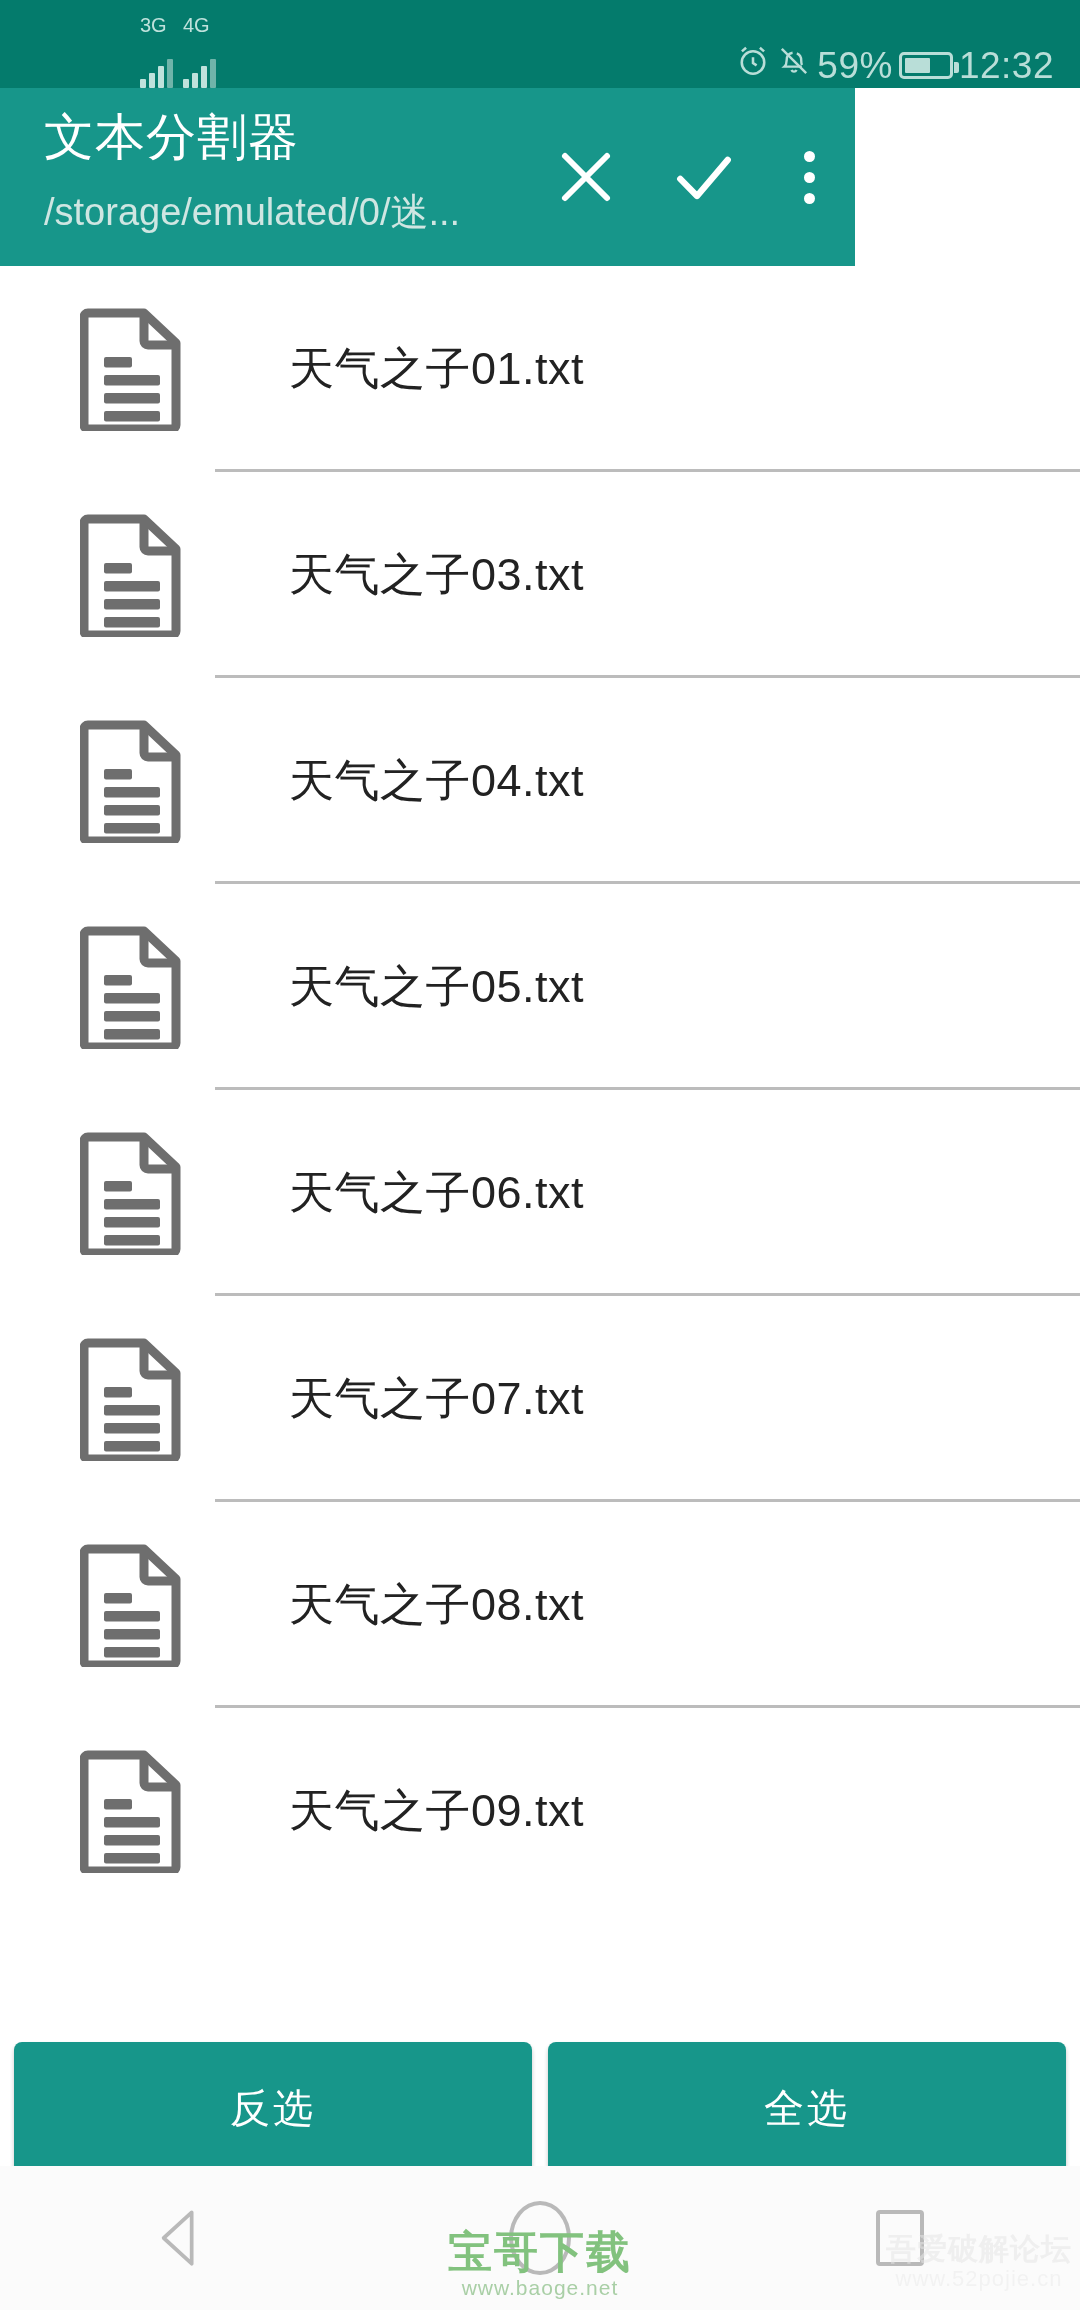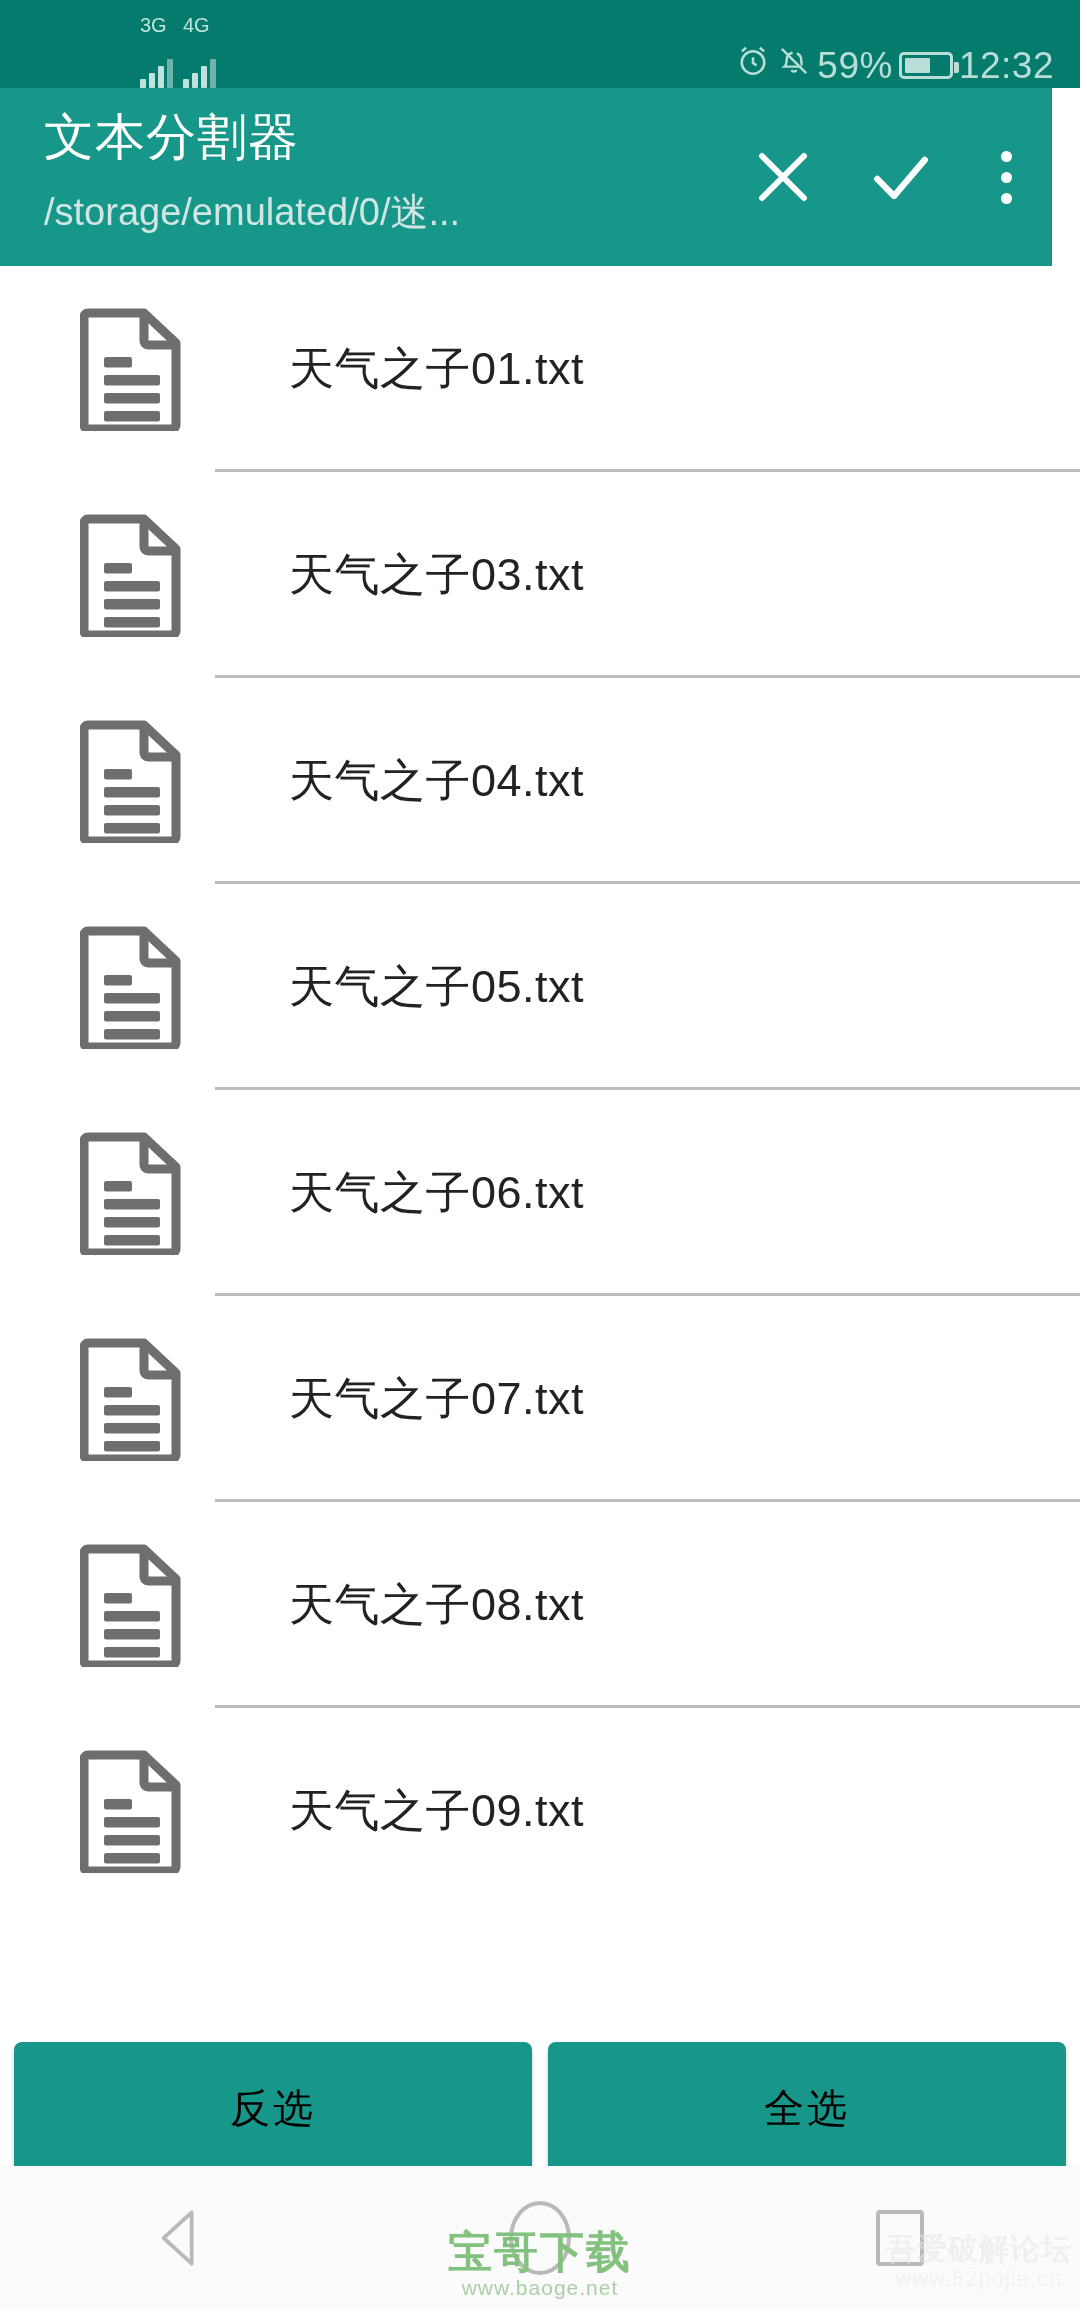--- a/index.html
+++ b/index.html
@@ -38,21 +38,21 @@
     position:relative; display:flex; align-items:center; padding:3px;
   }
   .battery::after {
     content:""; position:absolute; right:-9px; top:7px;
     width:5px; height:11px; background:#b9ded8; border-radius:0 2px 2px 0;
   }
   .battery .fill { height:100%; width:60%; background:#b9ded8; border-radius:1px; }
 
   
   .toolbar {
-    position:absolute; top:88px; left:0; width:1052px; height:178px;
+    position:absolute; top:88px; left:0; width:855px; height:178px;
     background:#17968A;
   }
   .tb-texts { position:absolute; left:44px; top:18px; }
   .tb-title {
     color:#ffffff; font-size:50px; line-height:62px; font-weight:400;
     letter-spacing:1px;
   }
   .tb-sub {
     color:#cfe6e2; font-size:38px; line-height:48px; margin-top:20px;
     white-space:nowrap;
@@ -87,21 +87,21 @@
   
   .btnbar {
     position:absolute; left:0; bottom:144px; width:1080px; height:116px;
     background:#ffffff;
     display:flex; align-items:center; justify-content:space-between;
     padding:0 14px;
   }
   .action-btn {
     width:518px; height:132px; background:#17968A; border-radius:8px;
     display:flex; align-items:center; justify-content:center;
-    color:#000000; font-size:40px; letter-spacing:3px;
+    color:#ffffff; font-size:40px; letter-spacing:3px;
     box-shadow:0 3px 4px rgba(0,0,0,.22);
     border:none; font-family:inherit;
   }
 
   
   .navbar {
     position:absolute; left:0; bottom:0; width:1080px; height:144px;
     background:#fbfbfb; display:flex; align-items:center; justify-content:space-around;
   }
   .nav-btn { width:180px; height:144px; display:flex; align-items:center; justify-content:center; }

